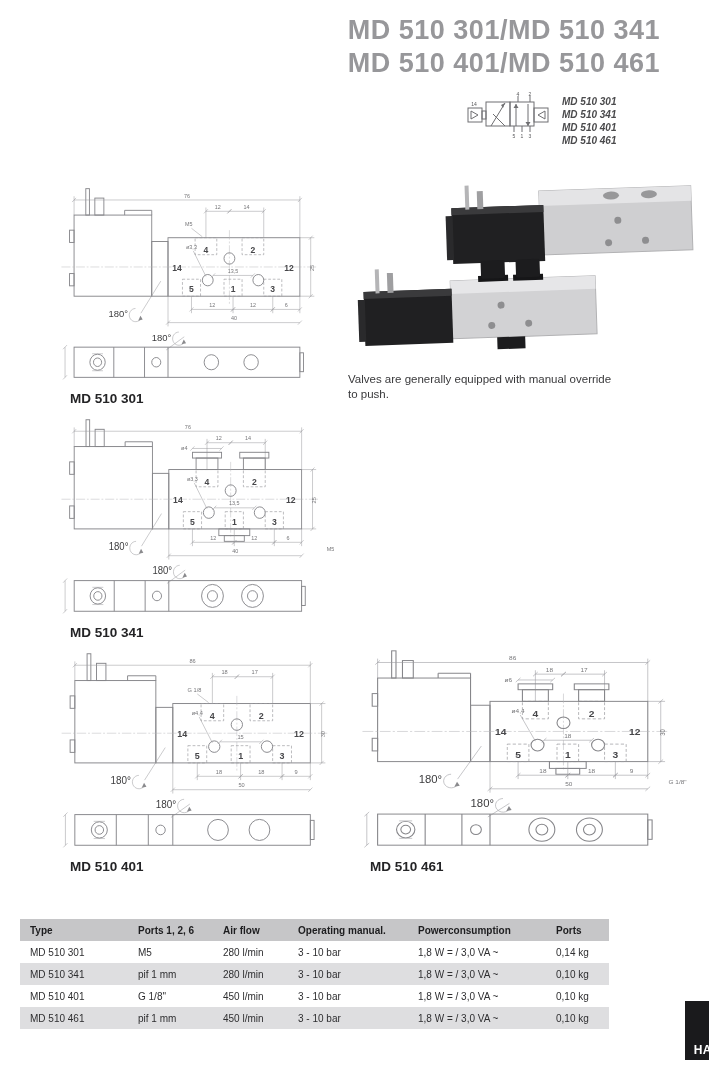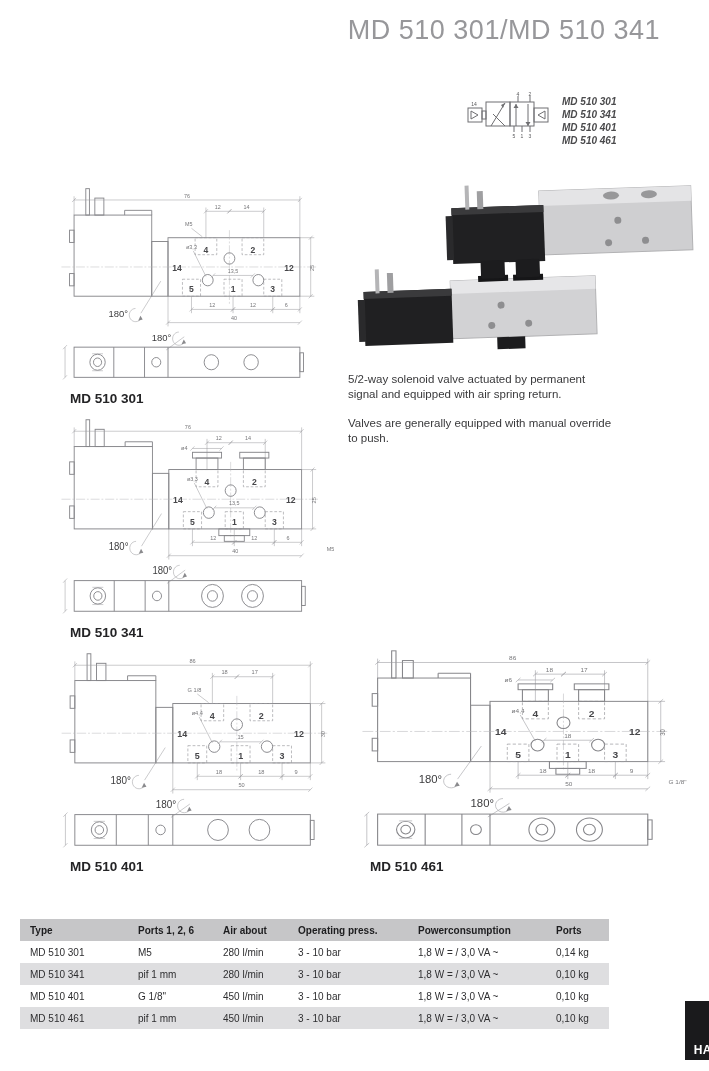--- a/index.html
+++ b/index.html
@@ -2,21 +2,21 @@
 <html style="--title-gray: #97979a; --table-header-bg: #c6c6c8; --table-row-alt-bg: #dedee0; --logo-bg: #1a1a1c;"><head>
 <meta charset="utf-8">
 <style>
   html,body{margin:0;padding:0;}
   body{
     width:709px;height:1071px;position:relative;background:#ffffff;
     font-family:"Liberation Sans", sans-serif;color:#2e2e30;overflow:hidden;
   }
   
   .title-block{position:absolute;top:14px;right:49px;text-align:right;}
-  .title-line{font-size:27px;line-height:33px;font-weight:normal;color:var(--title-gray,#97979a);letter-spacing:0.5px;}
+  .title-line{font-size:27px;line-height:33px;font-weight:bold;color:var(--title-gray,#97979a);letter-spacing:0.5px;}
   
   .symbol-wrap{position:absolute;left:466px;top:92px;}
   .model-list{position:absolute;left:562px;top:95px;}
   .model-list div{font-size:10px;line-height:13px;font-style:italic;font-weight:bold;color:#4a4a4c;}
   
   .photo{position:absolute;}
   
   .desc{position:absolute;left:348px;top:372px;width:322px;font-size:11.5px;line-height:14.6px;color:#39393b;}
   .desc p{margin:0 0 15px 0;white-space:pre-line;}
   
@@ -44,20 +44,21 @@
   .spec-table td{color:#2e2e30;}
   
   .logo{position:absolute;left:685px;top:1001px;width:70px;height:59px;background:var(--logo-bg,#1a1a1c);}
   .logo span{position:absolute;left:0;right:0;bottom:3px;text-align:center;color:#ffffff;font-size:12px;font-weight:bold;letter-spacing:0.4px;}
 </style>
 </head>
 <body>
 
 <div class="title-block">
   <div class="title-line">MD 510 301/MD 510 341</div>
+  <div class="title-line">MD 510 401/MD 510 461</div>
 </div>
 
 <div class="symbol-wrap">
   <svg width="92" height="48" viewBox="0 0 92 48">
 
     <text x="8" y="14">14</text>
     <rect x="2" y="16" width="14" height="14" class="ol"></rect>
     <path d="M5 27 L5 19 L12 23 Z" class="ol"></path>
     <rect x="16" y="19" width="4" height="8" class="ol"></rect>
 
@@ -129,22 +130,20 @@
       <rect x="8" y="32" width="88" height="54" fill="#202022"></rect>
       <rect x="8" y="32" width="88" height="7" fill="#3a3a3c"></rect>
       <rect x="2" y="40" width="7" height="42" fill="#2a2a2c"></rect>
       <rect x="20" y="10" width="4" height="24" fill="#b5b5b7"></rect>
       <rect x="32" y="14" width="6" height="20" fill="#9f9fa1"></rect>
     </g>
   </svg>
 </div>
 
 <div class="desc">
-  <p>5/2-way solenoid valve actuated by permanent
-signal and equipped with air spring return.</p>
   <p>Valves are generally equipped with manual override
 to push.</p>
 </div>
 
 <div class="drawing" style="left:56px;top:183px;">
   <svg data-drawing="0" width="280" height="200" viewBox="0 0 310 212" preserveAspectRatio="none">
       <rect x="33" y="6" width="4" height="28" class="ol"></rect>
       <rect x="43" y="16" width="10" height="18" class="ol"></rect>
       <rect x="20" y="34" width="86" height="86" class="ol"></rect>
       <rect x="15" y="50" width="5" height="13" class="ol"></rect>
@@ -595,22 +594,22 @@
       <col style="width: 85px;">
       <col style="width: 75px;">
       <col style="width: 120px;">
       <col style="width: 138px;">
       <col style="width: 63px;">
     </colgroup>
   <thead>
       <tr>
         <th>Type</th>
         <th>Ports 1, 2, 6</th>
-        <th>Air about</th>
-        <th>Operating press.</th>
+        <th>Air flow</th>
+        <th>Operating manual.</th>
         <th>Powerconsumption</th>
         <th>Ports</th>
       </tr>
     </thead>
   <tbody>
       <tr>
         <td>MD 510 301</td>
         <td>M5</td>
         <td>280 l/min</td>
         <td>3 - 10 bar</td>

